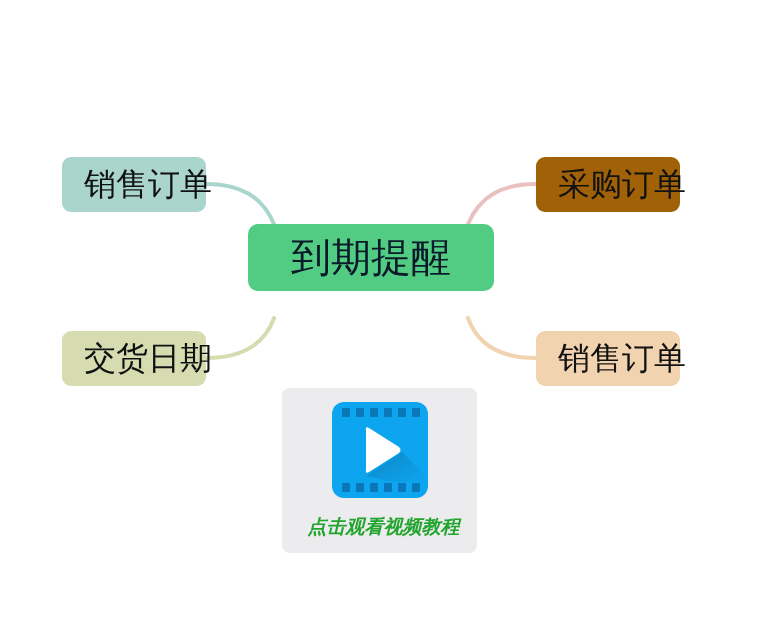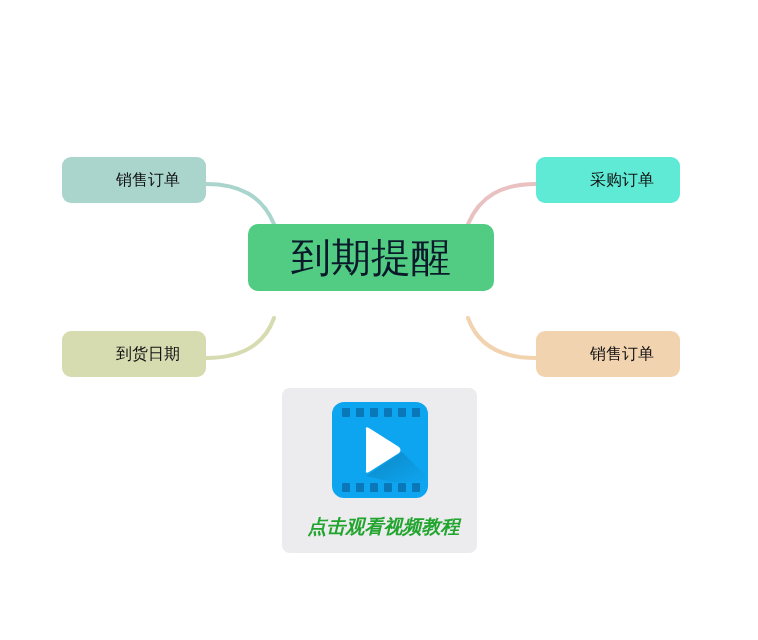--- a/index.html
+++ b/index.html
@@ -32,27 +32,27 @@
     .central {
       left: 248px; top: 224px;
       width: 246px; height: 67px;
       background: #52cc82;
       font-size: 40px;
       color: #0b1a2a;
       border-radius: 10px;
       letter-spacing: 0px;
     }
     .branch {
-      width: 144px; height: 46px;
-      font-size: 16px;
+      width: 144px; height: 55px;
+      font-size: 32px;
       padding-left: 28px;
     }
     .b-sales   { left: 62px;  top: 157px; background: #a9d5cc; }
     .b-deliver { left: 62px;  top: 331px; background: #d6dbb0; }
-    .b-purch   { left: 536px; top: 157px; background: #5eead4; }
+    .b-purch   { left: 536px; top: 157px; background: #a16207; }
     .b-arrive  { left: 536px; top: 331px; background: #f2d3b0; }
 
     .video-card {
       position: absolute;
       left: 282px; top: 388px;
       width: 195px; height: 165px;
       background: #ecebed;
       border-radius: 8px;
       cursor: pointer;
     }
@@ -90,21 +90,21 @@
 
 <div class="node central">
   <span>到期提醒</span>
 </div>
 
 <div class="node branch b-sales">
   <span>销售订单</span>
 </div>
 
 <div class="node branch b-deliver">
-  <span>到货日期</span>
+  <span>交货日期</span>
 </div>
 
 <div class="node branch b-purch">
   <span>采购订单</span>
 </div>
 
 <div class="node branch b-arrive">
   <span>销售订单</span>
 </div>
 

